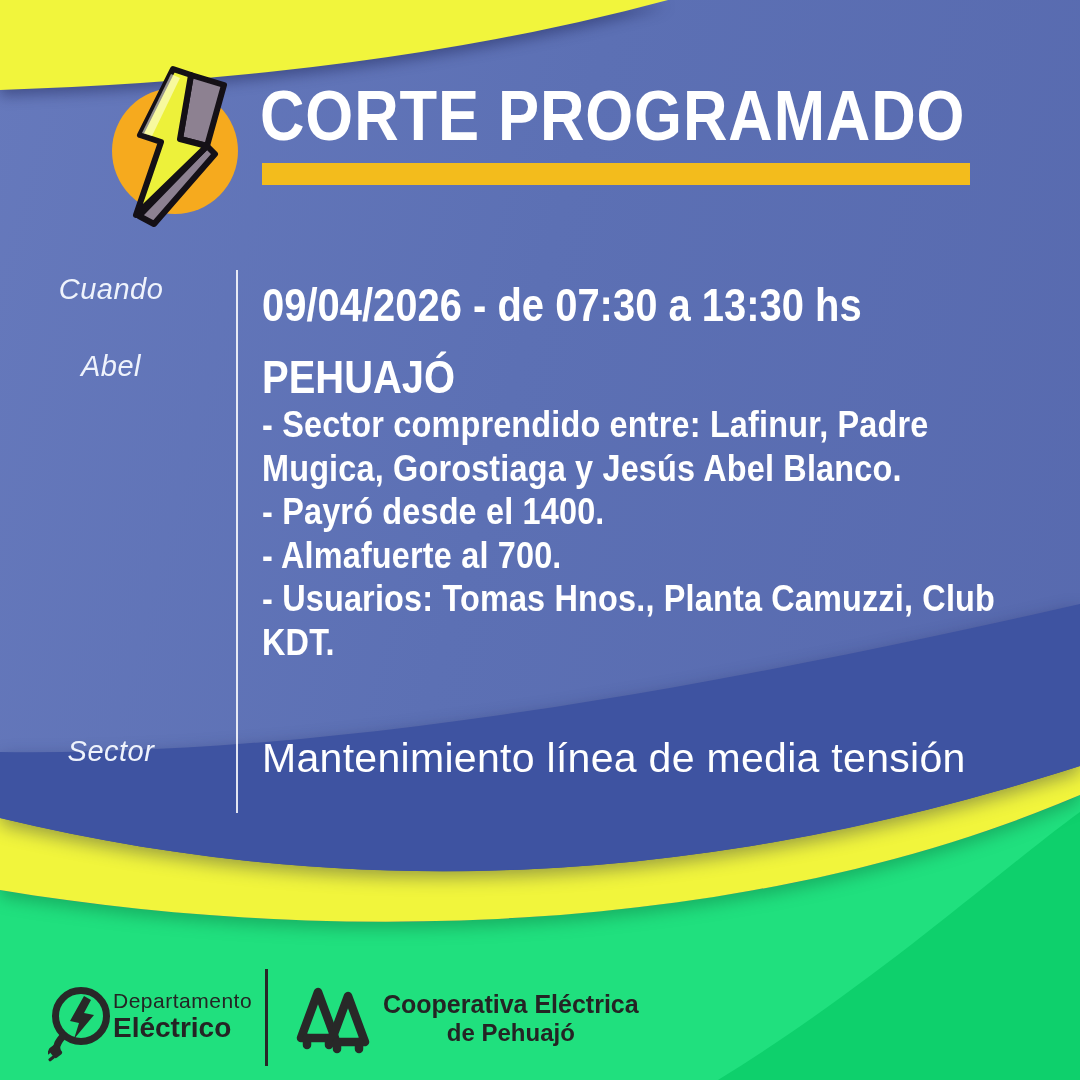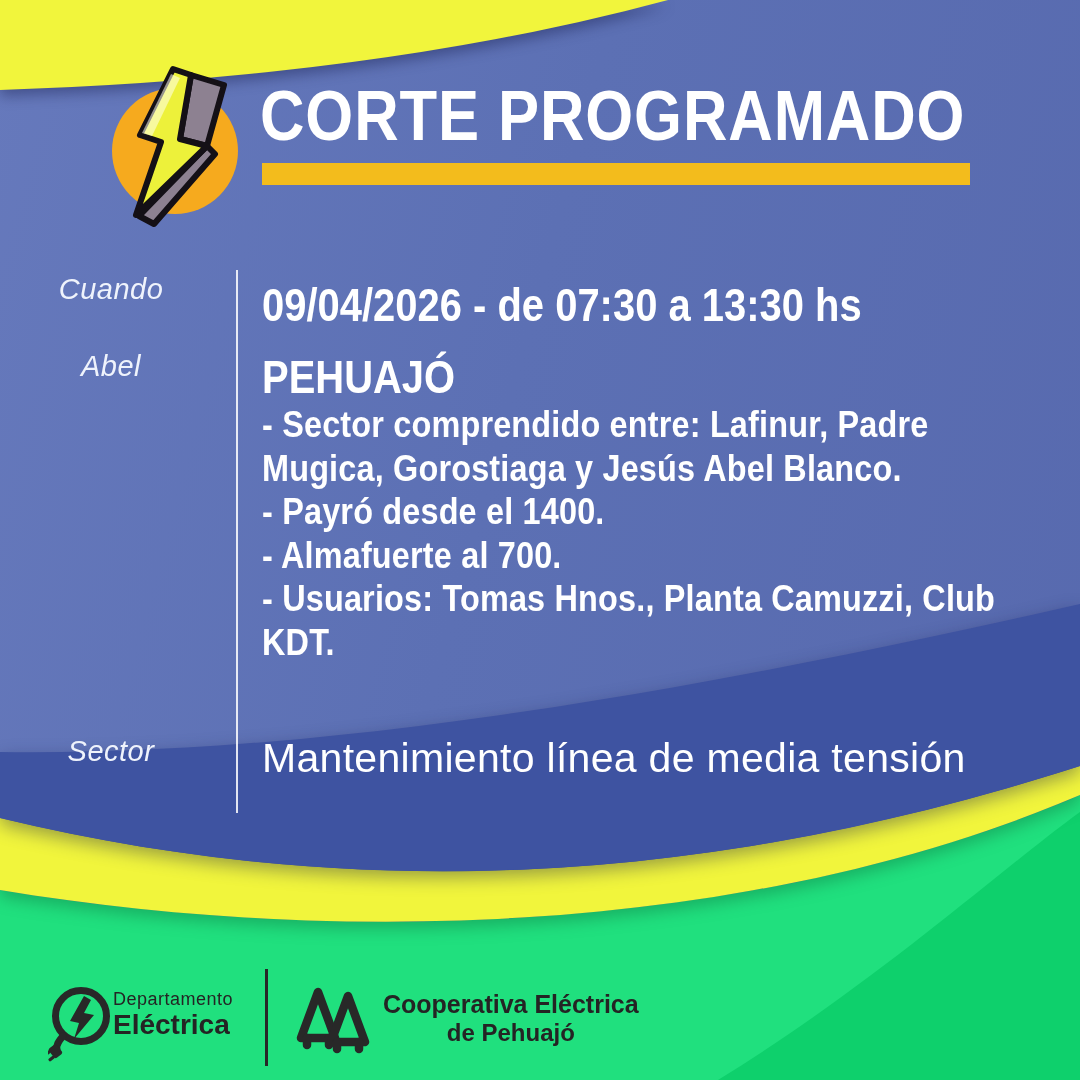--- a/index.html
+++ b/index.html
@@ -40,21 +40,21 @@
     line-height:43.5px;transform:scaleX(.9);transform-origin:left top;letter-spacing:.2px;
   }
   .reason-value{
     left:262px;top:735px;color:#fff;font-size:41px;font-weight:normal;letter-spacing:.3px;
     white-space:nowrap;
     text-align:center;
   }
 
   .f-divider{left:265px;top:969px;width:3px;height:97px;background:#282828;}
   .dept-text{left:113px;top:990px;color:#242424;line-height:1;}
-  .dept-text .l1{font-size:18px;letter-spacing:.5px;}
+  .dept-text .l1{font-size:21px;letter-spacing:.5px;}
   .dept-text .l2{font-size:28px;font-weight:bold;margin-top:3px;}
   .coop-text{left:383px;top:992px;color:#242424;line-height:1;text-align:center;}
   .coop-text .l1{font-size:25px;font-weight:bold;}
   .coop-text .l2{font-size:24px;font-weight:bold;margin-top:4px;}
 </style>
 </head>
 <body>
 
 <div class="card">
 
@@ -107,21 +107,21 @@
     <path d="M15,57 C 10,63 8,66 9,70" fill="none" stroke="#282828" stroke-width="7" stroke-linecap="round"></path>
     <g transform="translate(9,71) rotate(-38)">
       <rect x="-7" y="-6" width="10" height="12" rx="2.5" fill="#282828"></rect>
       <rect x="-13" y="-5" width="7" height="3.2" rx="1.5" fill="#282828"></rect>
       <rect x="-13" y="1.8" width="7" height="3.2" rx="1.5" fill="#282828"></rect>
     </g>
   </svg>
 
   <div class="abs dept-text">
     <div class="l1">Departamento</div>
-    <div class="l2">Eléctrica</div>
+    <div class="l2">Eléctrico</div>
   </div>
 
   <div class="abs f-divider"></div>
 
   <svg class="abs" style="left:293px;top:980px" width="82" height="78" viewBox="0 0 82 78" aria-hidden="true">
     <g fill="none" stroke="#282828" stroke-width="8.5" stroke-linejoin="round" stroke-linecap="round">
       <path d="M8,58 L25,12 L42,58 Z"></path>
       <path d="M14,58 L14,65"></path>
       <path d="M36,58 L36,65"></path>
       <path d="M38,62 L55,16 L72,62 Z"></path>

